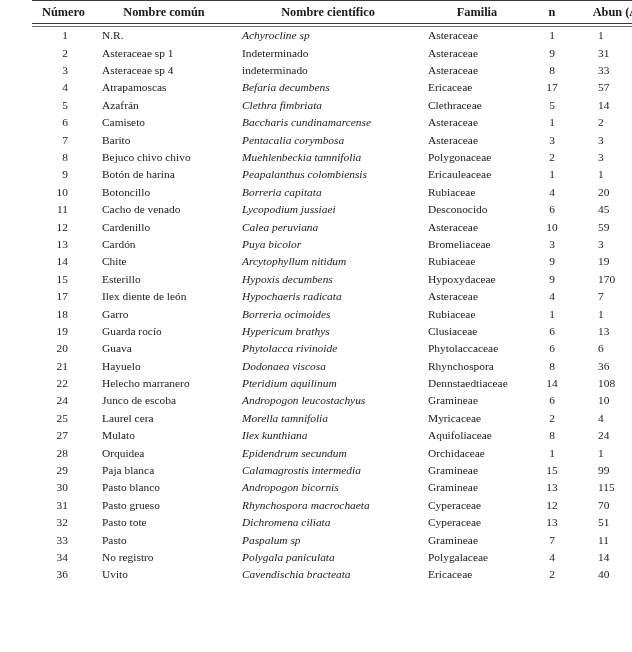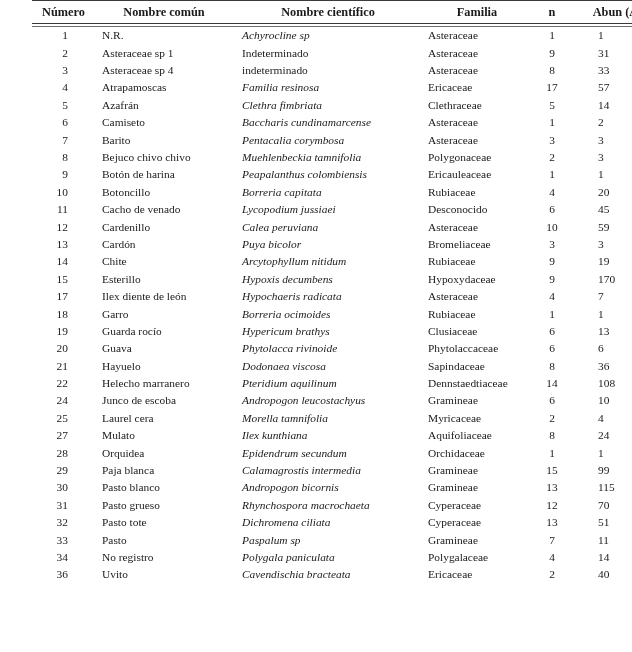--- a/index.html
+++ b/index.html
@@ -148,21 +148,21 @@
           <td class="cell-num">3</td>
           <td class="cell-common">Asteraceae sp 4</td>
           <td class="cell-sci plain">indeterminado</td>
           <td class="cell-fam">Asteraceae</td>
           <td class="cell-n">8</td>
           <td class="cell-abun">33</td>
         </tr>
         <tr class="data-row">
           <td class="cell-num">4</td>
           <td class="cell-common">Atrapamoscas</td>
-          <td class="cell-sci">Familia resinosa</td>
+          <td class="cell-sci">Befaria decumbens</td>
           <td class="cell-fam">Ericaceae</td>
           <td class="cell-n">17</td>
           <td class="cell-abun">57</td>
         </tr>
         <tr class="data-row">
           <td class="cell-num">5</td>
           <td class="cell-common">Azafrán</td>
           <td class="cell-sci">Clethra fimbriata</td>
           <td class="cell-fam">Clethraceae</td>
           <td class="cell-n">5</td>
@@ -277,21 +277,21 @@
           <td class="cell-common">Guava</td>
           <td class="cell-sci">Phytolacca rivinoide</td>
           <td class="cell-fam">Phytolaccaceae</td>
           <td class="cell-n">6</td>
           <td class="cell-abun">6</td>
         </tr>
         <tr class="data-row">
           <td class="cell-num">21</td>
           <td class="cell-common">Hayuelo</td>
           <td class="cell-sci">Dodonaea viscosa</td>
-          <td class="cell-fam">Sapindaceae</td>
+          <td class="cell-fam">Rhynchospora</td>
           <td class="cell-n">8</td>
           <td class="cell-abun">36</td>
         </tr>
         <tr class="data-row">
           <td class="cell-num">22</td>
           <td class="cell-common">Helecho marranero</td>
           <td class="cell-sci">Pteridium aquilinum</td>
           <td class="cell-fam">Dennstaedtiaceae</td>
           <td class="cell-n">14</td>
           <td class="cell-abun">108</td>

